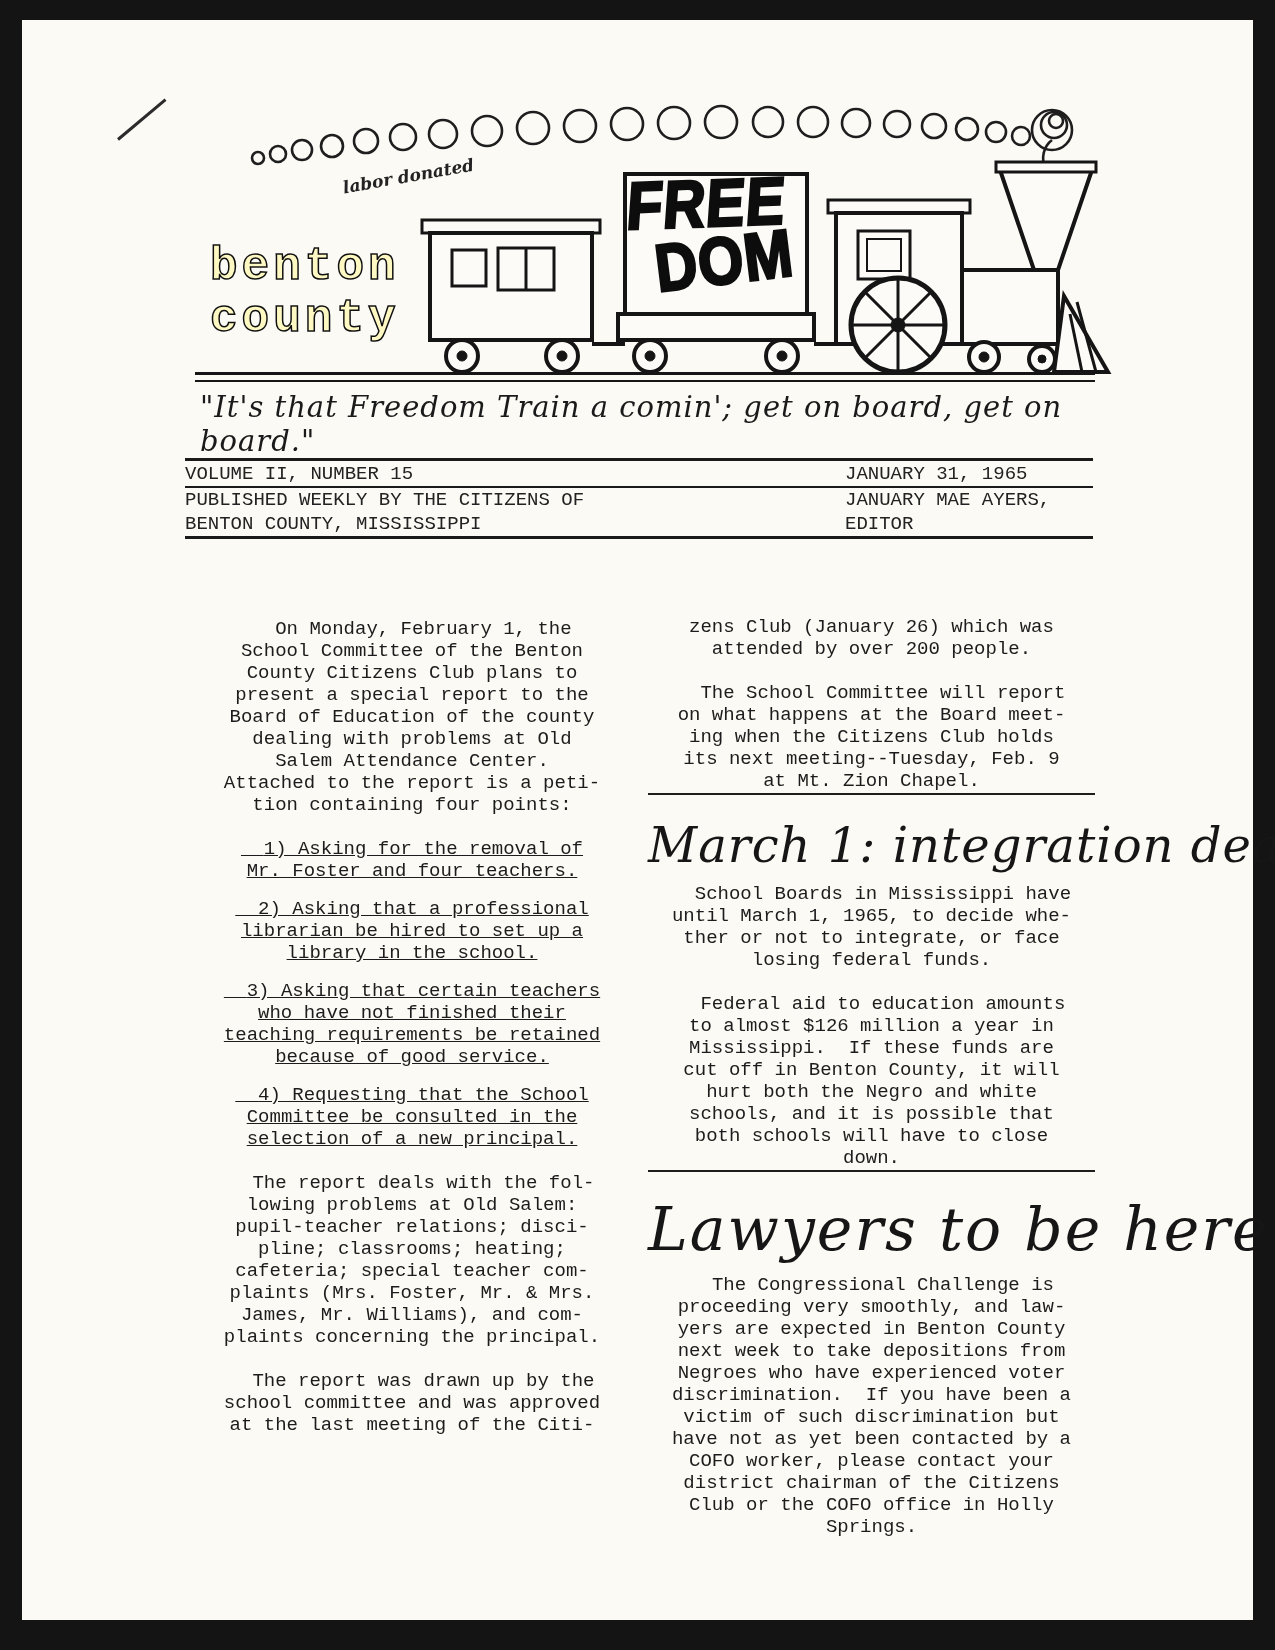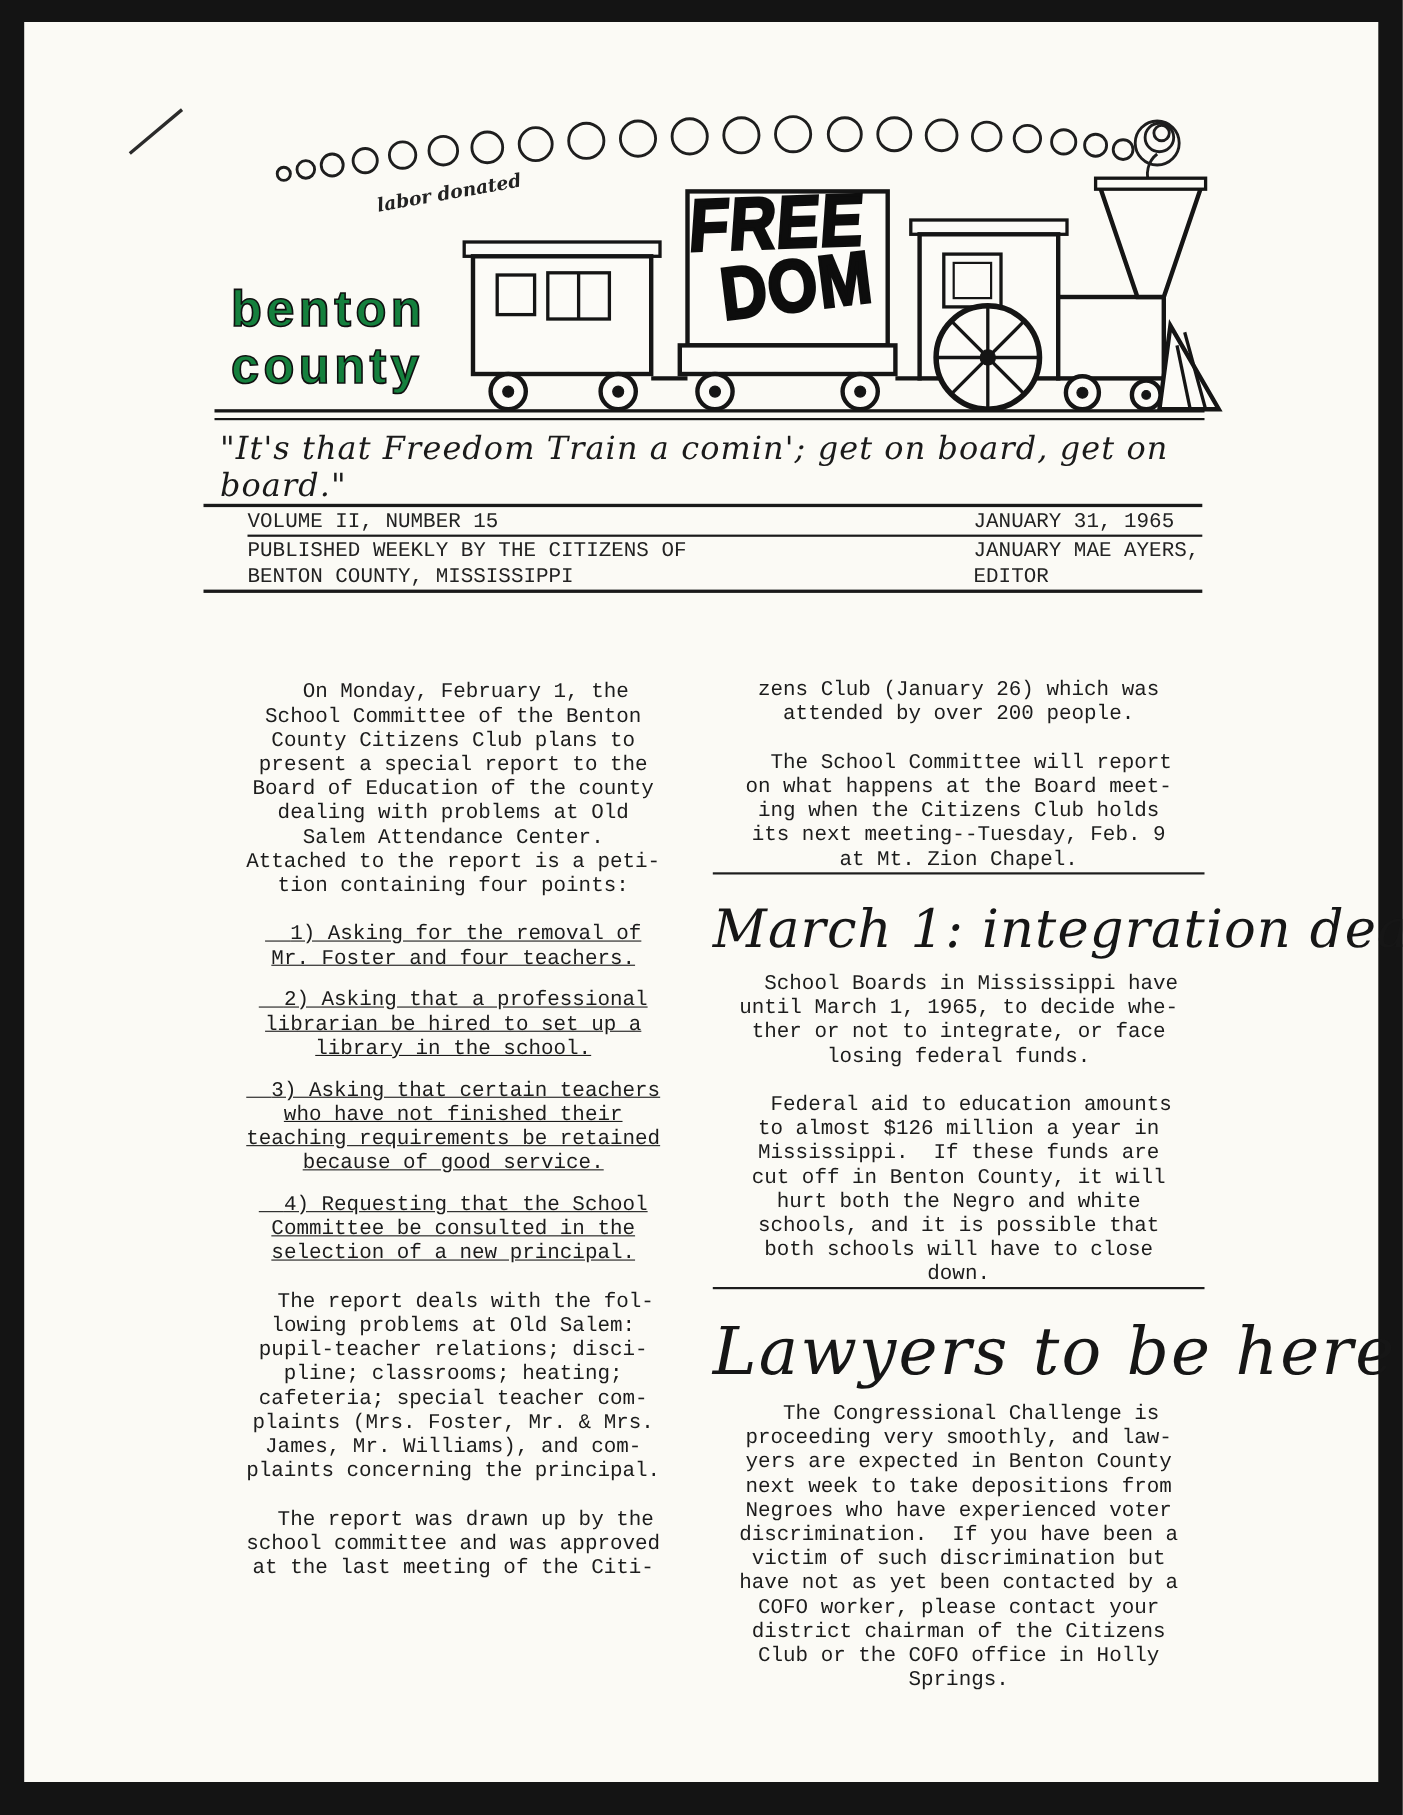--- a/index.html
+++ b/index.html
@@ -20,23 +20,23 @@
   }
   
   .train-zone { position:absolute; left:240px; top:78px; width:880px; height:300px; }
   .train-svg { width:100%; height:100%; display:block; }
   .labor-note {
     position:absolute; left:342px; top:166px;
     font-family:"DejaVu Serif", serif; font-style:italic; font-weight:bold;
     font-size:17px; color:#222; transform:rotate(-10deg);
   }
   .brand {
-    position:absolute; left:210px; top:255px;
-    font-family:Liberation Sans, sans-serif; font-weight:bold;
-    font-size:46px; line-height:1.12; letter-spacing:4px; color:#15803d;
+    position:absolute; left:210px; top:242px;
+    font-family:Liberation Mono, monospace; font-weight:bold;
+    font-size:46px; line-height:1.12; letter-spacing:4px; color:#fef9c3;
     -webkit-text-stroke:1.5px #101010;
   }
   .freedom-sign {
     position:absolute; left:628px; top:176px; width:182px;
     transform:rotate(-2deg); color:#0d0d0d; text-align:left;
   }
   .freedom-sign .free {
     display:block; font-family:"Liberation Sans", sans-serif; font-weight:bold;
     font-size:58px; line-height:0.94; letter-spacing:1px;
     transform:skewX(-6deg) scaleY(1.15); -webkit-text-stroke:2.5px #0d0d0d;
@@ -55,21 +55,21 @@
     position:absolute; left:200px; top:390px; width:895px;
     font-family:"DejaVu Serif", serif; font-style:italic;
     font-size:29px; color:#1a1a1a; letter-spacing:1px;
   }
   
   .masthead {
     position:absolute; left:185px; top:458px; width:908px;
     border-top:3px solid #1a1a1a; border-bottom:3px solid #1a1a1a;
     font-family:"Liberation Mono", monospace; font-size:19px; color:#222;
   }
-  .masthead .row { display:flex; line-height:24px;margin-left:40px; }
+  .masthead .row { display:flex; line-height:24px; }
   .masthead .row.first { border-bottom:2px solid #1a1a1a; padding-top:1px; }
   .masthead .cell-left  { width:660px; }
   .masthead .cell-right { flex:1; }
   
   .headline {
     position:absolute; left:186px; top:538px; width:912px; margin:0;
     font-family:"DejaVu Serif", serif; font-style:italic; font-weight:normal;
     font-size:52px; color:#181818; letter-spacing:3px; word-spacing:12px;
     white-space:nowrap;
   }

